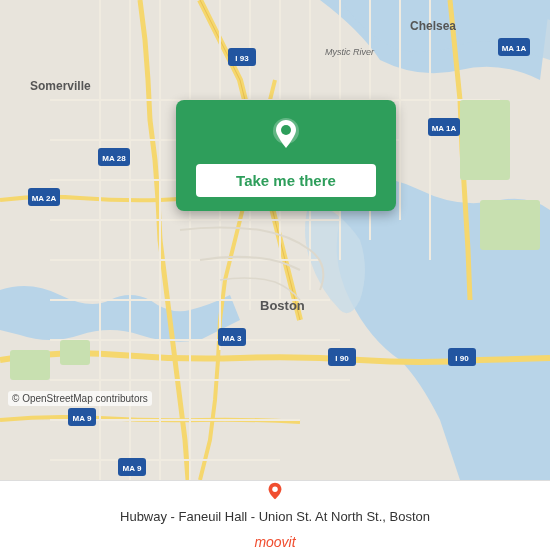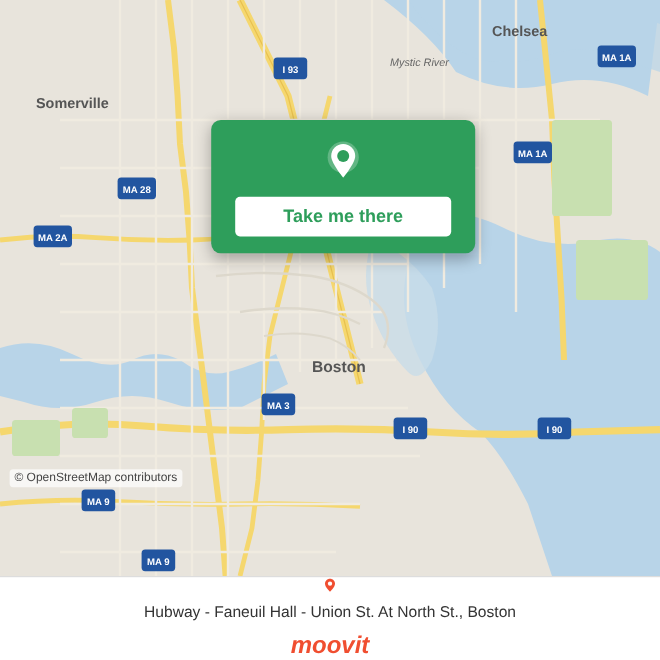--- a/index.html
+++ b/index.html
@@ -89,22 +89,22 @@
     }
 
     .moovit-logo {
       display: flex;
       align-items: center;
       gap: 4px;
       flex-shrink: 0;
     }
 
     .moovit-text {
-      font-size: 20px;
-      font-weight: bold;
+      font-size: 14px;
+      font-weight: normal;
       color: #f04e30;
       font-style: italic;
     }
 
     .copyright {
       position: absolute;
       bottom: 74px;
       left: 8px;
       font-size: 10px;
       color: #444;

